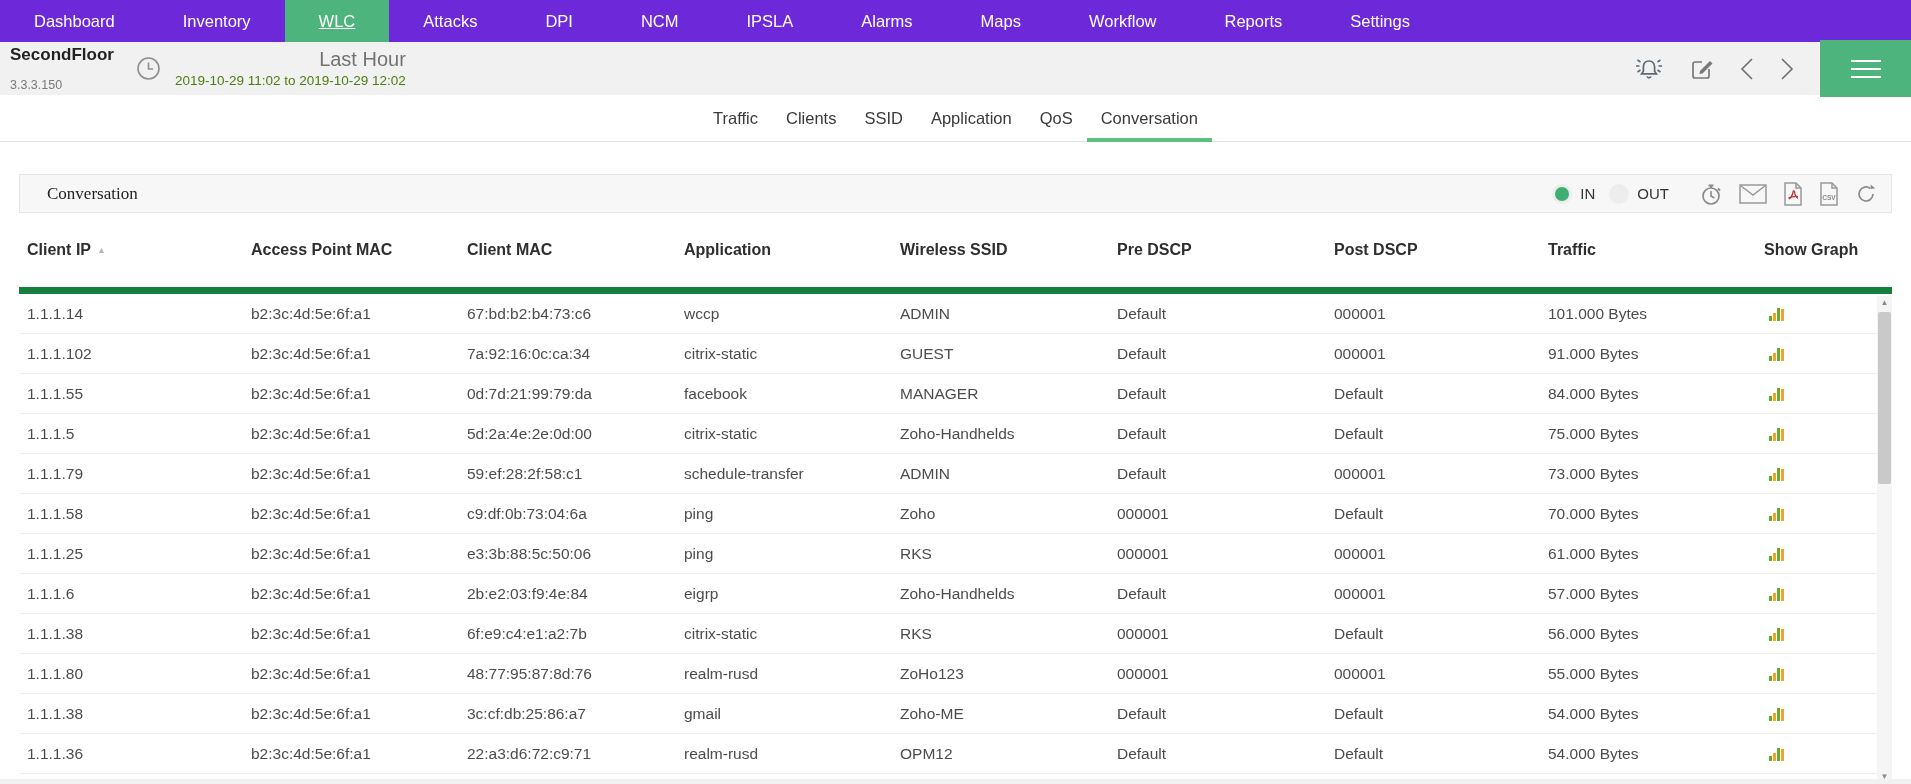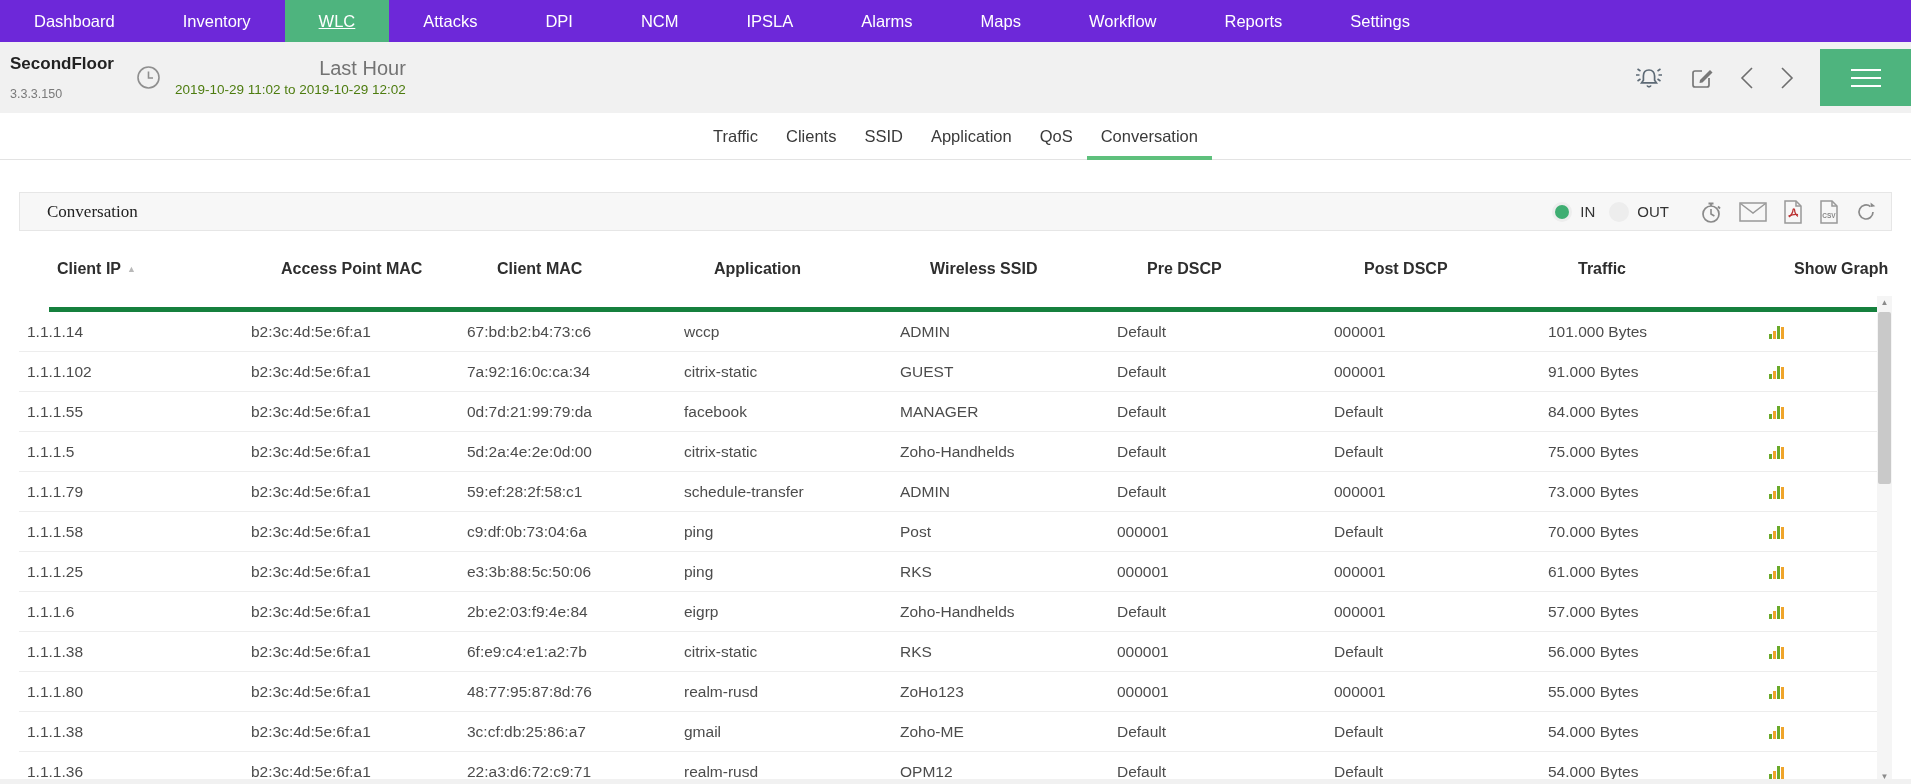--- a/index.html
+++ b/index.html
@@ -5,21 +5,21 @@
   * { margin:0; padding:0; box-sizing:border-box; }
   html,body { width:1911px; height:784px; overflow:hidden; background:#fff;
     font-family:"Liberation Sans", sans-serif; }
 
   
   .topnav { height:42px; background:#6d28d9; display:flex; align-items:stretch; padding-left:0; }
   .nav-item { color:#fff; font-size:16.5px; padding:0 34px; display:flex; align-items:center; cursor:pointer; }
   .nav-item.active { background:#4eb47e;text-decoration:underline; }
 
   
-  .subheader { height:71px; background:#f1f1f1; display:flex; align-items:center; position:relative; }
+  .subheader { height:53px; background:#f1f1f1; display:flex; align-items:center; position:relative; }
   .device-block { padding-left:10px; line-height:1.15; }
   .device-name { font-size:17px; font-weight:bold; color:#222; }
   .device-ip { font-size:12.5px; color:#7a7a7a; margin-top:14px; }
   .clock-wrap { margin-left:22px; display:flex; align-items:center; }
   .period-block { margin-left:14px; line-height:1.2; }
   .period-label { font-size:20px; color:#737373;text-align:right; }
   .period-range { font-size:13.5px; color:#4d7c0f; margin-top:2px; }
   .subheader-right { position:absolute; right:0; top:0; height:100%; display:flex; align-items:center; }
   .sh-icon { margin-right:26px; display:flex; align-items:center; cursor:pointer; }
   .menu-btn { width:91px; height:57px; background:#4eb47e; display:flex; align-items:center; justify-content:center; flex-direction:column; gap:6px; cursor:pointer; margin-right:0; }
@@ -36,21 +36,21 @@
   .panel-title { font-family:"Liberation Serif", serif; font-size:17px; color:#222; }
   .panel-controls { display:flex; align-items:center; }
   .radio { width:20px; height:20px; border-radius:50%; background:#ededed; position:relative; cursor:pointer; }
   .radio.checked::after { content:""; position:absolute; left:3px; top:3px; width:14px; height:14px; border-radius:50%; background:#3fae72; }
   .dir-label { font-size:15px; color:#333; margin:0 14px 0 8px; }
   .ph-icon { margin-left:16px; display:flex; align-items:center; cursor:pointer; }
 
   
   .table-wrap { position:relative; margin:0 19px; }
   .grid-row { display:grid; grid-template-columns:224px 216px 217px 216px 217px 217px 214px 216px 1fr; padding-left:8px; align-items:center; }
-  .thead { height:81px; border-bottom:5px solid #15803d;margin-left:30px; }
+  .thead { height:81px; border-bottom:7px solid #15803d; }
   .th { font-size:16px; font-weight:bold; color:#2e2e2e; display:flex; align-items:center; cursor:pointer; }
   .sort-arrow { font-size:9px; color:#b9b9b9; margin-left:6px; display:none; }
   .th.sorted .sort-arrow { display:inline; }
   .trow { height:40px; border-bottom:1px solid #ededed; }
   .td-text { font-size:15.5px; color:#4c4c4c; white-space:nowrap; overflow:hidden; }
   .td-icon { display:flex; align-items:center; padding-left:4px; }
   .graph-btn { cursor:pointer; display:flex; }
 
   .bottom-strip { position:absolute; left:0; right:0; bottom:0; height:5px; background:#f1f1f1; }
 
@@ -323,21 +323,21 @@
           <rect x="13" y="3" width="3" height="12" fill="#efa42a"></rect>
         </svg>
       </span>
     </span>
   </div>
       <div class="grid-row trow">
     <span class="td-text">1.1.1.58</span>
     <span class="td-text">b2:3c:4d:5e:6f:a1</span>
     <span class="td-text">c9:df:0b:73:04:6a</span>
     <span class="td-text">ping</span>
-    <span class="td-text">Post</span>
+    <span class="td-text">Zoho</span>
     <span class="td-text">000001</span>
     <span class="td-text">Default</span>
     <span class="td-text">70.000 Bytes</span>
     <span class="td-icon">
       <span class="graph-btn">
         <svg width="18" height="16" viewBox="0 0 18 16">
           <rect x="1" y="10" width="3" height="5" fill="#6aaa2a"></rect>
           <rect x="5" y="7" width="3" height="8" fill="#efa42a"></rect>
           <rect x="9" y="2" width="3" height="13" fill="#6aaa2a"></rect>
           <rect x="13" y="3" width="3" height="12" fill="#efa42a"></rect>

